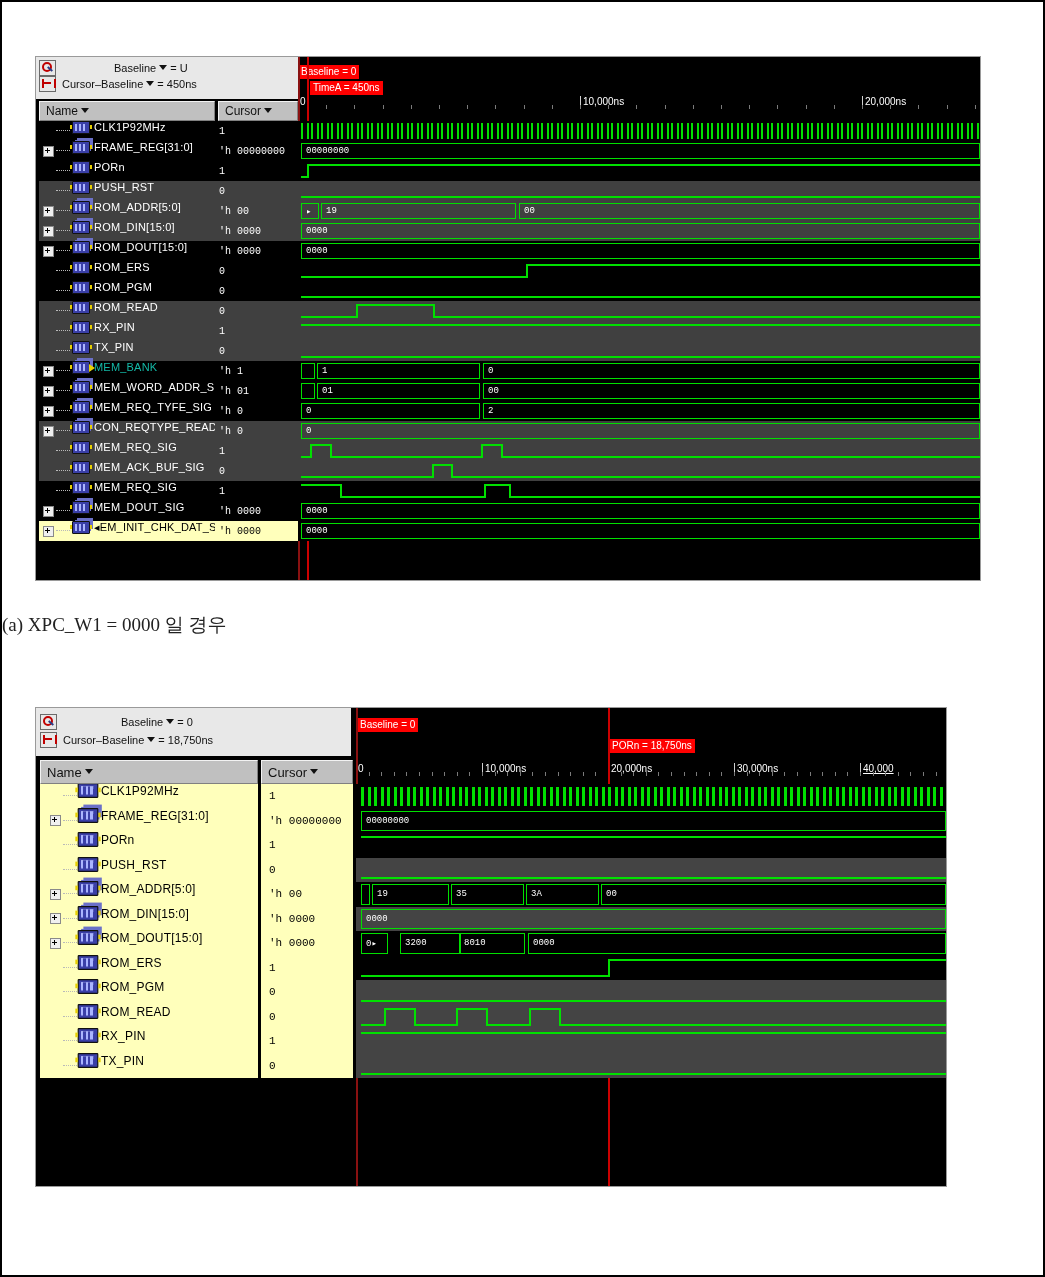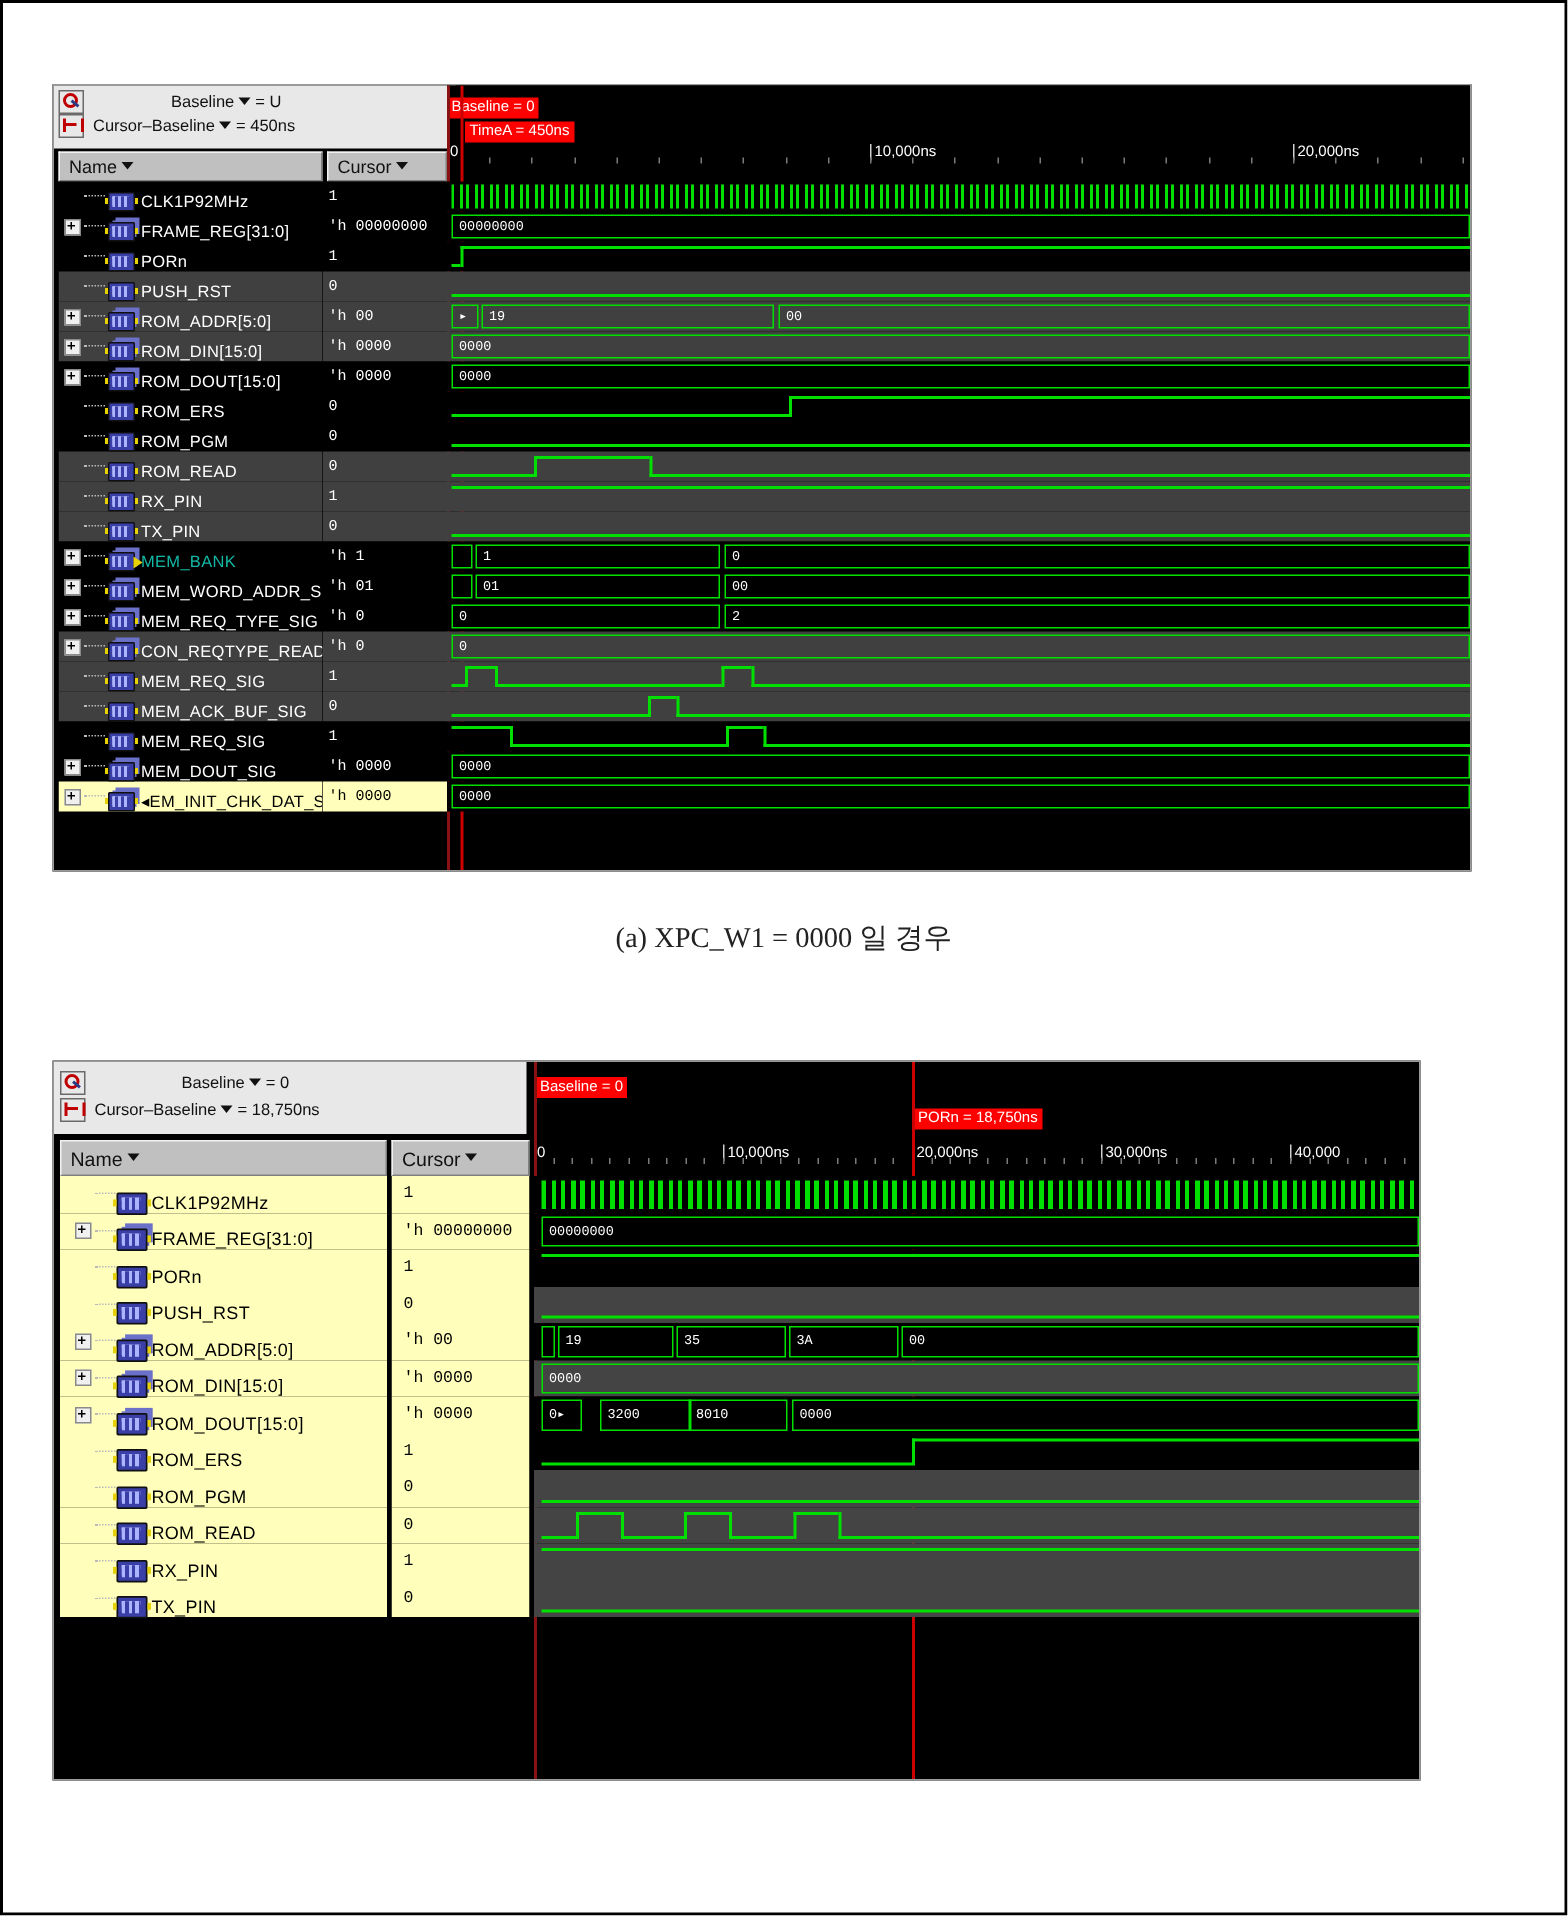--- a/index.html
+++ b/index.html
@@ -35,21 +35,21 @@
          vertical-align:middle;}
 
   
   .hdr-bar{display:flex;align-items:center;background:#c0c0c0;
            border-top:1px solid #f2f2f2;border-left:1px solid #f2f2f2;
            border-bottom:1px solid #808080;border-right:1px solid #808080;
            box-sizing:border-box;height:20px;font-size:12px;color:#111;padding-left:6px;}
 
   
   .pane{position:absolute;box-sizing:border-box;overflow:hidden;}
-  .sig-row{display:flex;align-items:flex-end;box-sizing:border-box;white-space:nowrap;}
+  .sig-row{display:flex;align-items:flex-start;box-sizing:border-box;white-space:nowrap;}
   .tree-lead{flex:0 0 auto;display:flex;align-items:center;height:100%;}
   .plus{width:9px;height:9px;border:1px solid #8a8a8a;background:#f0f0f0;position:relative;
         margin-right:2px;flex:0 0 9px;}
   .plus::before{content:"";position:absolute;left:1px;top:3px;width:5px;height:1px;background:#000;}
   .plus::after{content:"";position:absolute;left:3px;top:1px;width:1px;height:5px;background:#000;}
   .plus.hidden{visibility:hidden;}
   .dots{width:14px;height:1px;border-top:1px dotted #b9b9b9;margin-right:2px;flex:0 0 14px;}
   .sigico{width:16px;height:11px;margin-right:4px;flex:0 0 16px;position:relative;
           background:#3a3fa8;border:1px solid #111;border-radius:1px;}
   .sigico::before{content:"";position:absolute;left:2px;top:2px;width:11px;height:6px;
@@ -85,21 +85,21 @@
   .bus-seg{position:absolute;top:2px;bottom:2px;border:1px solid #00e000;
            box-sizing:border-box;color:#ffffff;font-size:9px;
            font-family:"Liberation Mono",monospace;padding-left:4px;line-height:normal;
            display:flex;align-items:center;}
   .hi-line{position:absolute;height:2px;background:#00e000;}
   .v-line{position:absolute;width:2px;background:#00e000;}
   .clk{position:absolute;top:2px;bottom:2px;
        background:repeating-linear-gradient(90deg,#00e000 0 2px,#000 2px 4px,#00e000 4px 6px,#000 6px 8px);}
 
   
-  .caption{position:absolute;width:100%;text-align:center;
+  .caption{position:absolute;width:100%;
            font-family:"Liberation Serif",serif;font-size:19px;color:#222;}
 </style>
 </head>
 <body>
 
 <div class="page">
 
 
   <div class="viewer" id="viewerA" style="left:33px;top:54px;width:946px;height:525px;">
 
@@ -732,21 +732,21 @@
         <div class="val-row" style="height: 24.5px; background: rgb(255, 255, 187); color: rgb(0, 0, 0); font-size: 11px; padding-left: 8px;">1</div>
         <div class="val-row" style="height: 24.5px; background: rgb(255, 255, 187); color: rgb(0, 0, 0); font-size: 11px; padding-left: 8px;">0</div>
       </div>
 
     <div class="wave" id="bWave" style="left:320px;top:0px;width:590px;height:478px;">
       <div class="ruler" id="bRuler" style="height:68px;">
           <div class="tick-lab first" style="left: 0px;">0</div>
           <div class="tick-lab" style="left: 126px;">10,000ns</div>
           <div class="tick-lab" style="left: 252px;">20,000ns</div>
           <div class="tick-lab" style="left: 378px;">30,000ns</div>
-          <div class="tick-lab" style="left: 504px;">40,000</div>
+          <div class="tick-lab" style="left: 504px; text-decoration: underline;">40,000</div>
           <div class="minor" style="left: 0px;"></div>
           <div class="minor" style="left: 12.6px;"></div>
           <div class="minor" style="left: 25.2px;"></div>
           <div class="minor" style="left: 37.8px;"></div>
           <div class="minor" style="left: 50.4px;"></div>
           <div class="minor" style="left: 63px;"></div>
           <div class="minor" style="left: 75.6px;"></div>
           <div class="minor" style="left: 88.2px;"></div>
           <div class="minor" style="left: 100.8px;"></div>
           <div class="minor" style="left: 113.4px;"></div>

